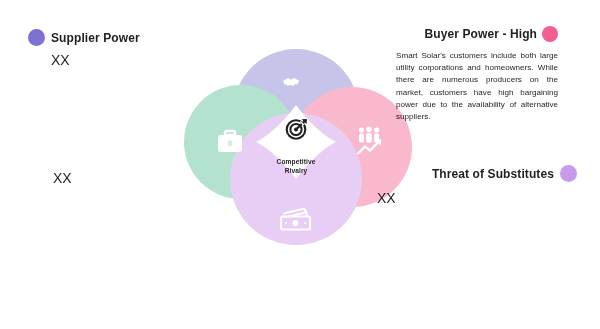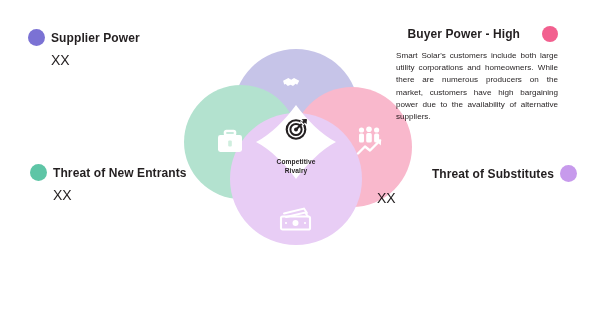--- a/index.html
+++ b/index.html
@@ -35,21 +35,21 @@
   #legend-entrants .legend-val{margin-left:23px;}
 
   #legend-substitutes{left:457px;top:165px;width:120px;}
   #legend-substitutes .legend-row{justify-content:flex-end;text-align:center;}
   #legend-substitutes .legend-val{
     margin-left:-80px;margin-top:9px;
   }
 
   
   #panel-buyer{position:absolute;left:396px;top:26px;width:162px;}
-  #panel-buyer .legend-row{justify-content:flex-end;gap:22px;}
+  #panel-buyer .legend-row{justify-content:flex-end;gap:5px;}
   #panel-buyer .legend-dot{width:16px;height:16px;}
   .panel-body{
     margin-top:8px;
     font-size:8.1px;
     line-height:12.2px;
     text-align:justify;
     text-justify:inter-word;
     color:#231f20;
   }
 
@@ -77,24 +77,20 @@
 
   <div class="legend" id="legend-supplier">
     <div class="legend-row">
       <span class="legend-dot" style="background:#7b72d4"></span>
       <span class="legend-title">Supplier Power</span>
     </div>
     <div class="legend-val">XX</div>
   </div>
 
   <div class="legend" id="legend-entrants">
-    <div class="legend-row">
-      <span class="legend-dot" style="background:#5ec5a6"></span>
-      <span class="legend-title">Threat of New Entrants</span>
-    </div>
     <div class="legend-val">XX</div>
   </div>
 
   <div id="panel-buyer">
     <div class="legend-row">
       <span class="legend-title">Buyer Power - High</span>
       <span class="legend-dot" style="background:#f2608f"></span>
     </div>
     <div class="panel-body">Smart Solar's customers include both large utility corporations and homeowners. While there are numerous producers on the market, customers have high bargaining power due to the availability of alternative suppliers.</div>
   </div>

